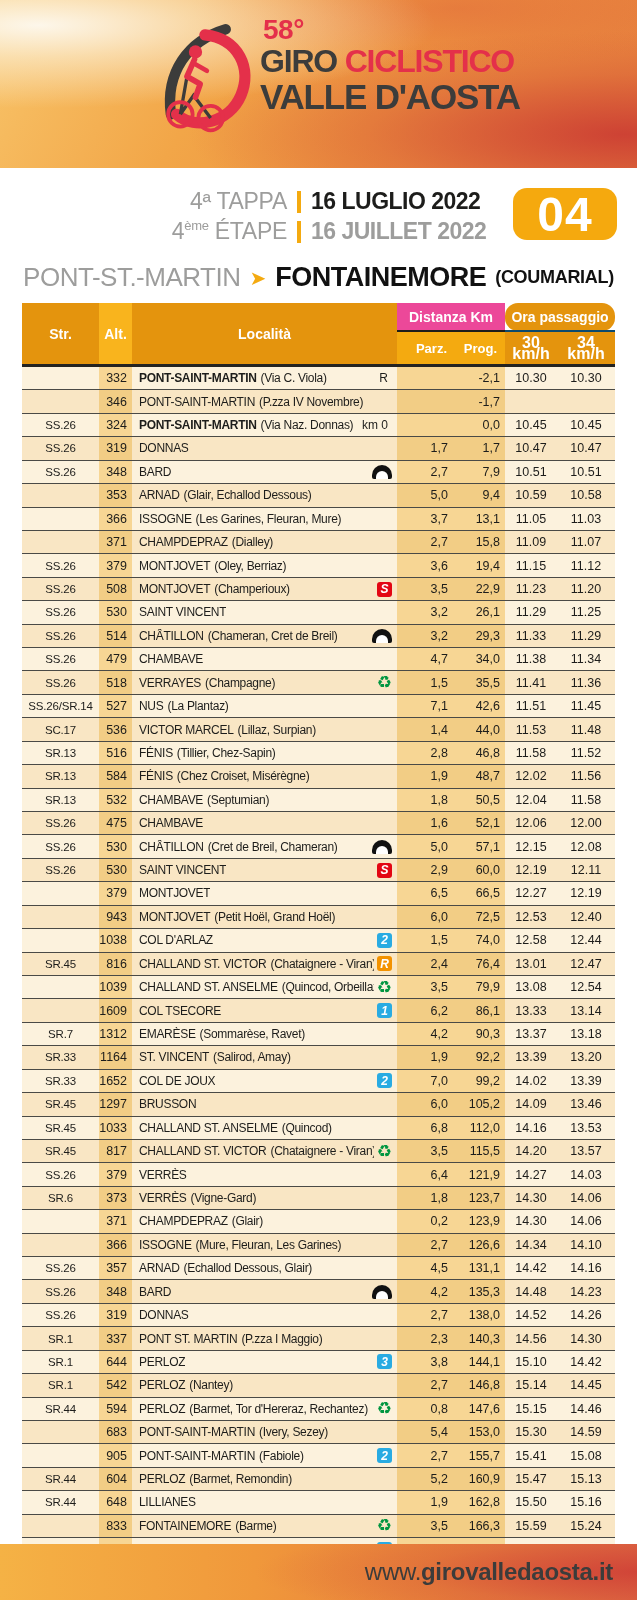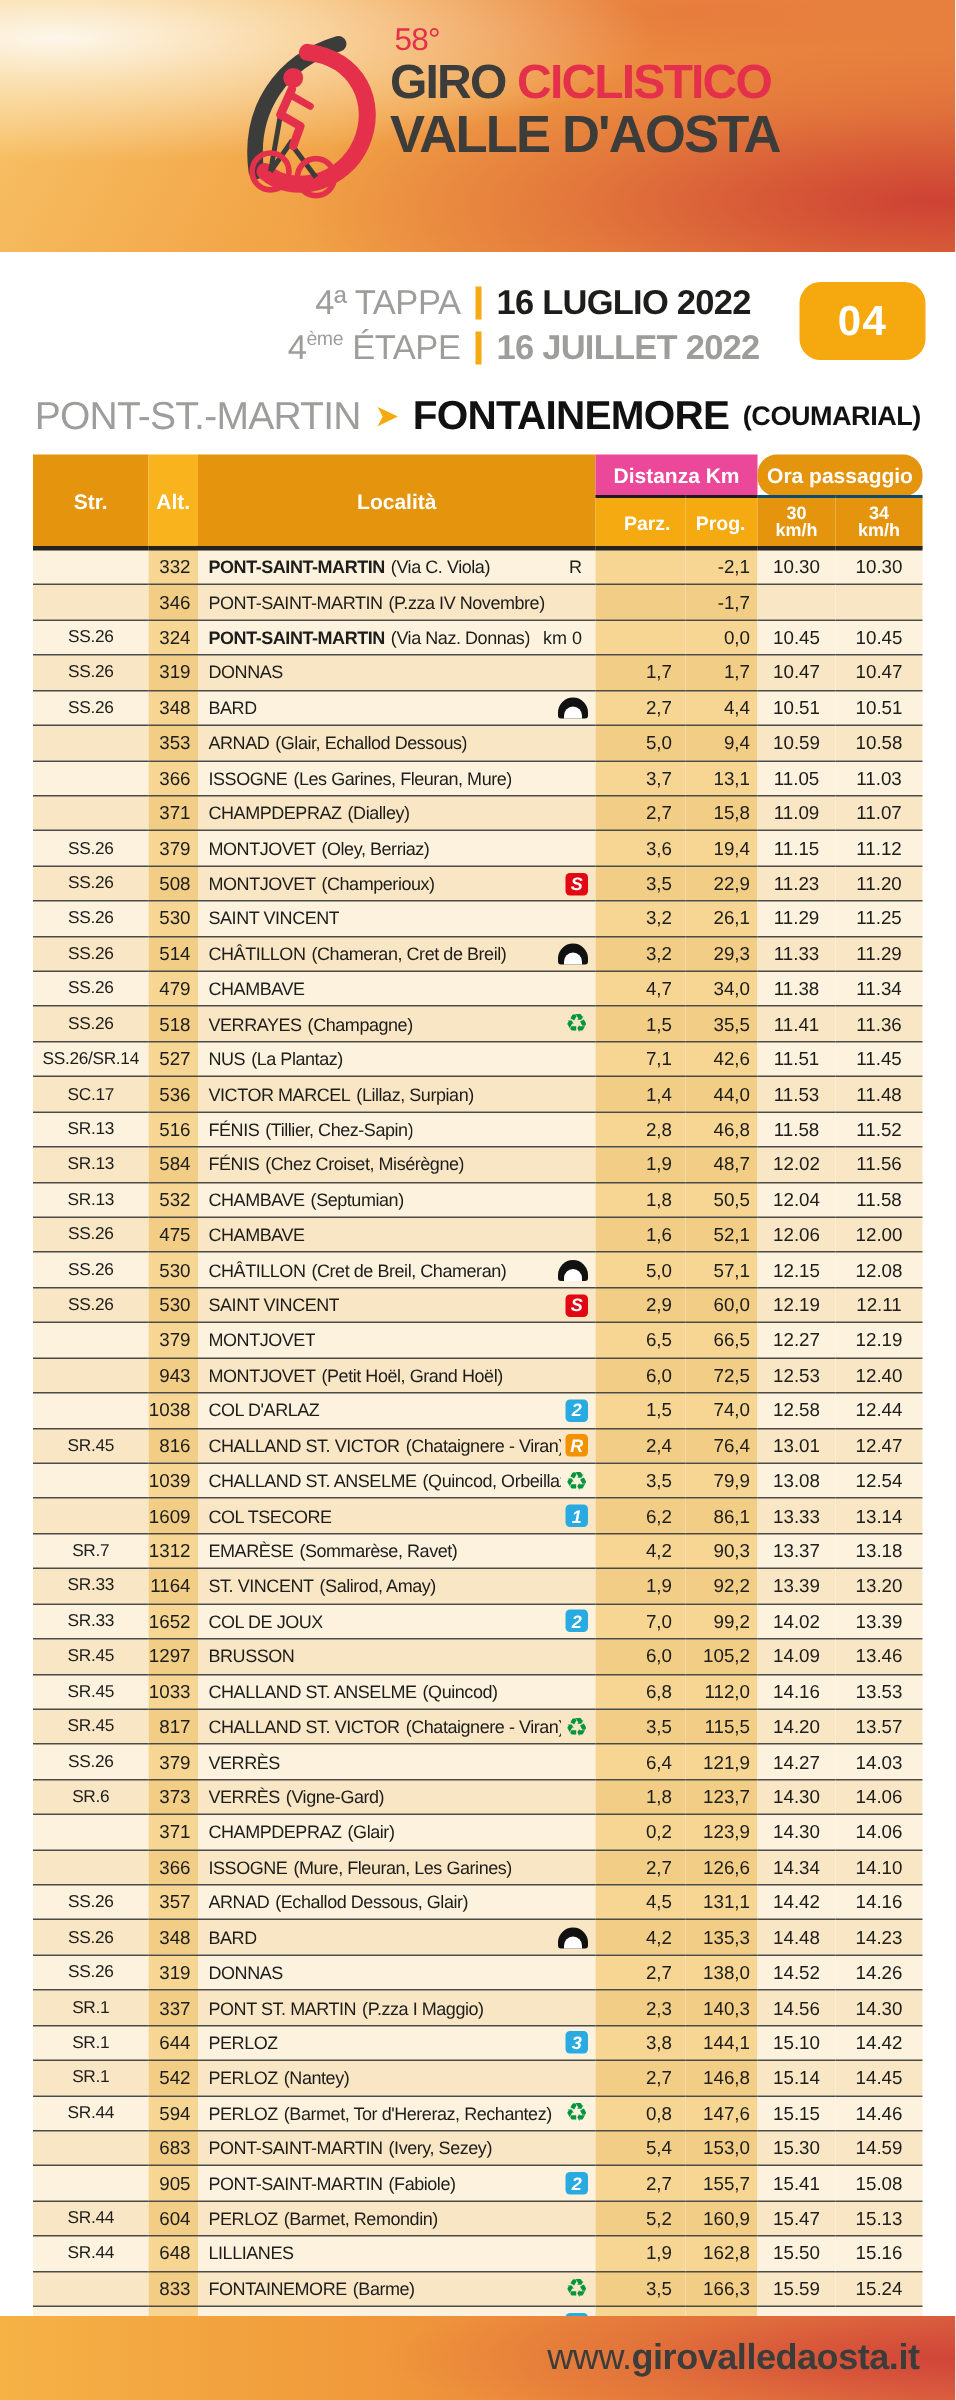--- a/index.html
+++ b/index.html
@@ -9,39 +9,39 @@
   
   .banner{position:relative;width:637px;height:168px;
     background:
       radial-gradient(120% 95% at 6% 15%, rgba(253,249,240,0.96) 0%, rgba(252,240,214,0.65) 20%, rgba(250,200,120,0) 52%),
       radial-gradient(95% 85% at 98% 80%, rgba(201,55,50,0.85) 0%, rgba(215,90,55,0.45) 42%, rgba(230,130,60,0) 72%),
       radial-gradient(70% 60% at 72% 5%, rgba(222,95,58,0.45) 0%, rgba(230,140,70,0) 60%),
       linear-gradient(120deg,#F8C469 0%,#F2A648 35%,#EE9540 60%,#E67E3E 100%);}
   .logo{display:flex;align-items:flex-start;padding:14px 0 0 152px;}
   .logo-art{width:104px;height:126px;margin:8px 4px 0 0;flex:none;}
   .logo-text{line-height:1;}
-  .edition{color:#E4304A;font-size:21px;font-weight:400;letter-spacing:-0.5px;margin:2px 0 1px 3px;}
+  .edition{color:#E4304A;font-size:28px;font-weight:700;letter-spacing:-0.5px;margin:2px 0 1px 3px;}
   .lg-line1{font-size:32px;font-weight:800;letter-spacing:-1.2px;}
   .lg-line1 .dark{color:#3C3C3B;margin-top:32px;} .red{color:#E4304A;}
   .lg-line2{font-size:35px;font-weight:800;letter-spacing:-1.2px;color:#3C3C3B;margin-top:2px;}
   .lg-line3{font-size:26px;font-weight:800;letter-spacing:0px;color:#E4304A;margin:3px 0 0 30px;}
 
   
   .stage-info{height:88px;box-sizing:border-box;padding:20px 20px 0 0;
               display:flex;justify-content:flex-end;align-items:flex-start;}
   .stage-lines{display:flex;flex-direction:column;align-items:flex-end;row-gap:3px;}
   .stage-line{display:flex;align-items:center;}
   .sl-label{color:#9D9D9C;font-size:23px;letter-spacing:-0.3px;text-align:right;}
   .sl-label sup{font-size:13px;margin-top:35px;}
   .vbar{display:inline-block;width:4px;height:22px;background:#F4AA10;margin:0 10px;flex:none;}
   .sl-date-it{width:202px;font-size:23px;font-weight:800;color:#1d1d1b;letter-spacing:-0.5px;}
   .sl-date-fr{width:202px;font-size:23px;font-weight:800;color:#9D9D9C;letter-spacing:-0.5px;}
-  .badge{width:84px;height:52px;background:#F5A90E;border-radius:14px;flex:none;
+  .badge{width:104px;height:52px;background:#F5A90E;border-radius:14px;flex:none;
          display:flex;align-items:center;justify-content:center;
-         color:#fff;font-size:28px;font-weight:800;letter-spacing:1px;}
+         color:#fff;font-size:48px;font-weight:800;letter-spacing:1px;}
 
   
   .route{height:42px;display:flex;align-items:center;justify-content:center;gap:9px;white-space:nowrap;}
   .r-start{color:#9D9D9C;font-size:26px;letter-spacing:-0.5px;}
   .r-arrow{color:#F4AA10;font-size:20px;line-height:1;transform:translateY(1px);}
   .r-finish{color:#111;font-size:27px;font-weight:800;letter-spacing:-0.5px;}
   .r-detail{color:#111;font-size:18px;font-weight:800;letter-spacing:-0.3px;}
 
   
   table.rt{border-collapse:collapse;table-layout:fixed;width:593px;margin:5px 0 0 22px;}
@@ -50,21 +50,21 @@
   thead th{color:#fff;font-weight:700;padding:0;}
   tr.grp th{height:27px;font-size:14px;}
   tr.sub th{height:32px;}
   .h-str{background:#E4940D;font-size:13.5px;}
   .h-alt{background:#F9B41D;font-size:13.5px;}
   .h-loc{background:#E4940D;font-size:13.5px;}
   .h-dist{background:#ec4899;border-bottom:2px solid #1d1d1b;}
   .h-ora{background:#E4940D;border-bottom:2px solid #0c4a6e;border-radius:13px;}
   .h-parz,.h-prog{background:#F4AA10;font-size:13px;}
   .h-parz{text-align:right;padding-right:10px;} .h-prog{text-align:right;padding-right:8px;}
-  .h-s30,.h-s34{background:#E4940D;font-size:12px;line-height:11.5px;text-align:center;}
+  .h-s30,.h-s34{background:#E4940D;font-size:16px;line-height:11.5px;text-align:center;}
   .bb{border-bottom:3px solid #242321;}
 
   tbody td{height:22.43px;font-size:12.5px;color:#1d1d1b;padding:0;vertical-align:middle;}
   tbody tr + tr{border-top:1px solid #4a4a46;}
   tr.odd td{background:#FCF2DD;} tr.odd td.gold{background:#F7D694;}
   tr.even td{background:#F9E6C4;} tr.even td.gold{background:#F2CD85;}
   td.c-str{text-align:center;font-size:11.5px;letter-spacing:-0.2px;}
   td.c-alt{text-align:right;padding-right:5px;font-size:12.5px;}
   td.c-parz{text-align:right;padding-right:9px;}
   td.c-prog{text-align:right;padding-right:5px;}
@@ -232,21 +232,21 @@
           <td class="c-alt gold">348</td>
           <td class="c-loc">
             <div class="locwrap">
               <span class="loctext"><span class="nm">BARD</span></span>
               <span class="slot">
                 <span class="ic-tunnel"></span>
               </span>
             </div>
           </td>
           <td class="c-parz gold">2,7</td>
-          <td class="c-prog gold">4,4</td>
+          <td class="c-prog gold">7,9</td>
           <td class="c-t30">10.51</td>
           <td class="c-t34">10.51</td>
         </tr>
         <tr class="even">
           <td class="c-str"></td>
           <td class="c-alt gold">353</td>
           <td class="c-loc">
             <div class="locwrap">
               <span class="loctext"><span class="nm">ARNAD</span><span class="dt">(Glair, Echallod Dessous)</span></span>
               <span class="slot"></span>

